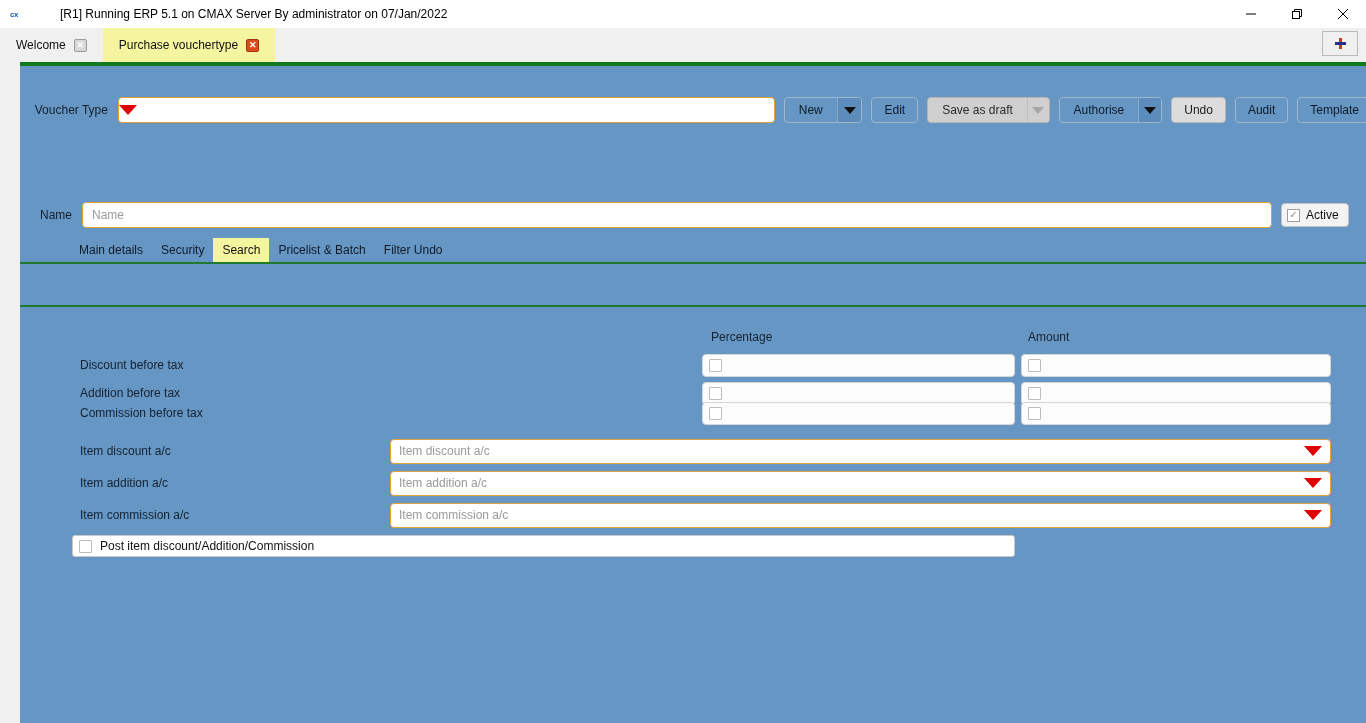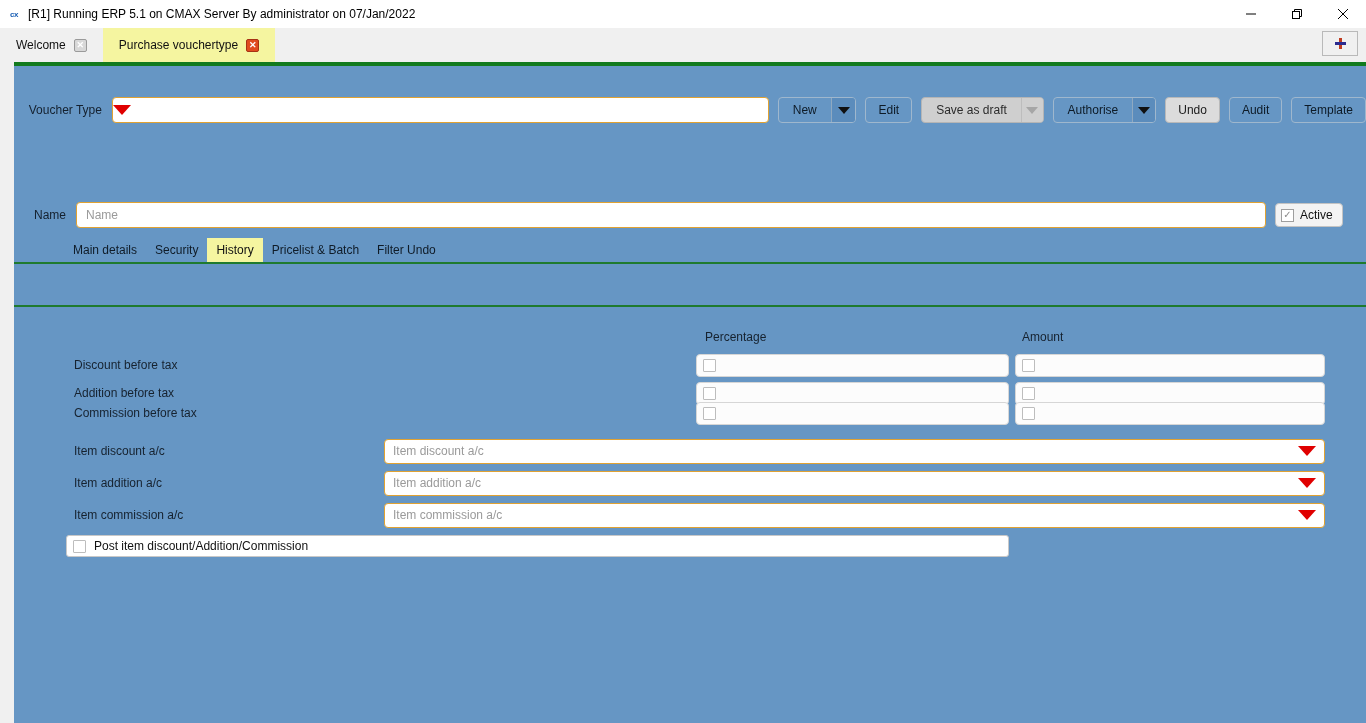--- a/index.html
+++ b/index.html
@@ -11,20 +11,21 @@
     font-family: "Liberation Sans", sans-serif;
   }
 
   
   .titlebar {
     height: 28px;
     background: #ffffff;
     display: flex;
     align-items: center;
     position: relative;
+    gap: 32px;
   }
   .app-icon {
     width: 16px; height: 16px;
     margin-left: 6px; margin-right: 6px;
     display: flex; align-items: center; justify-content: center;
     font-size: 8px; font-weight: bold;
     color: #1a5fb4;
     letter-spacing: -0.5px;
   }
   .title-text {
@@ -89,21 +90,21 @@
   .plus-glyph::before, .plus-glyph::after {
     content: ""; position: absolute; background: #2b2b8f;
   }
   .plus-glyph::before { left: 4px; top: 0; width: 3px; height: 11px; background:#c03a1f; }
   .plus-glyph::after  { top: 4px; left: 0; height: 3px; width: 11px; background:#2b2b8f; }
 
   
   .window-body {
     height: 661px;
     background: #f0f0f0;
-    padding-left: 14px;
+    padding-left: 20px;
     padding-right: 0px;
     position: relative;
   }
   .green-top {
     height: 4px;
     background: #127a1e;
     width: 1352px;
   }
   .content {
     background: #6696c4;
@@ -422,21 +423,21 @@
       <input class="name-input" type="text" placeholder="Name" style="">
       <div class="active-chip">
         <span class="chk-grey">✓</span>
         <span>Active</span>
       </div>
     </div>
 
     <div class="tabrow primary">
       <div class="uitab">Main details</div>
       <div class="uitab">Security</div>
-      <div class="uitab active">History</div>
+      <div class="uitab active">Search</div>
       <div class="uitab">Pricelist &amp; Batch</div>
       <div class="uitab">Filter Undo</div>
     </div>
     <div class="hr-green one"></div>
 
     <div class="hr-green two"></div>
 
     <div class="form">
 
       <div class="col-hdr pct">Percentage</div>

